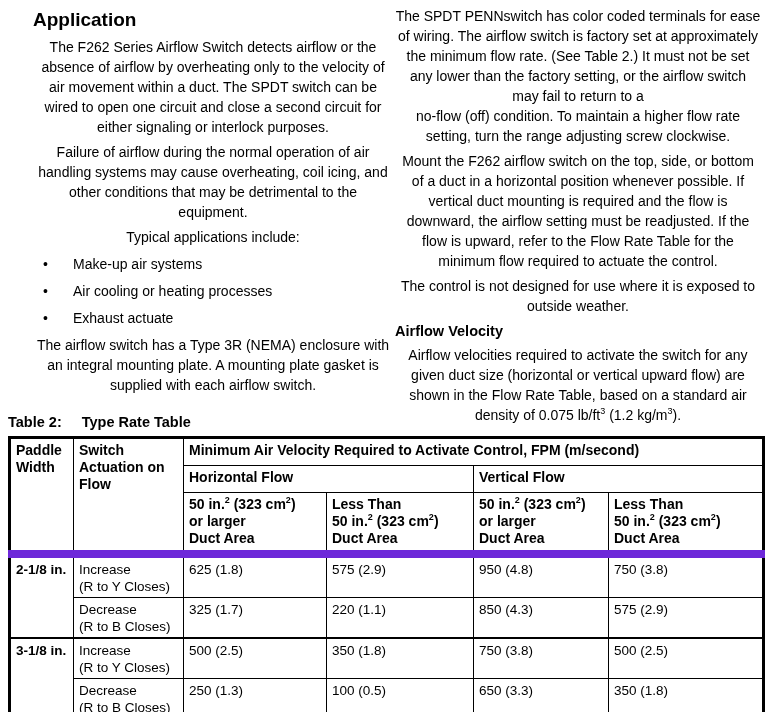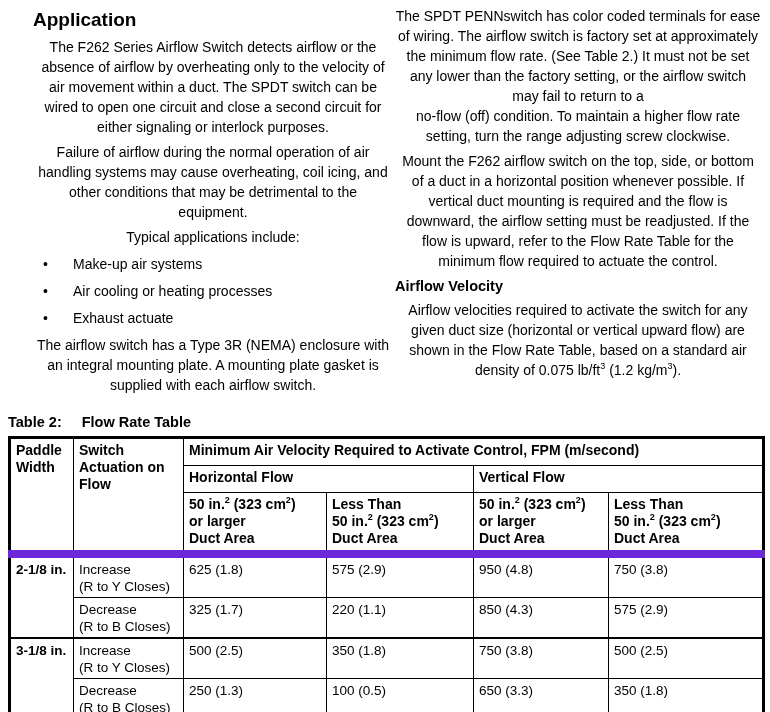--- a/index.html
+++ b/index.html
@@ -72,27 +72,28 @@
   <div class="bullet-row">
     <span class="bullet-glyph">•</span>
     <span>Exhaust actuate</span>
   </div>
   <p class="para after-bullets">The airflow switch has a Type 3R (NEMA) enclosure with an integral mounting plate. A mounting plate gasket is supplied with each airflow switch.</p>
 </div>
 
 <div class="col col-right">
   <p class="para"><span>The SPDT PENNswitch has color coded terminals for ease of wiring. The airflow switch is factory set at approximately the minimum flow rate. (See Table 2.) It must not be set any lower than the factory setting, or the airflow switch may fail to return to a</span><br><span>no-flow (off) condition. To maintain a higher flow rate setting, turn the range adjusting screw clockwise.</span></p>
   <p class="para">Mount the F262 airflow switch on the top, side, or bottom of a duct in a horizontal position whenever possible. If vertical duct mounting is required and the flow is downward, the airflow setting must be readjusted. If the flow is upward, refer to the Flow Rate Table for the minimum flow required to actuate the control.</p>
+  <p class="para">The control is not designed for use where it is exposed to outside weather.</p>
   <div class="h2">Airflow Velocity</div>
   <p class="para"><span>Airflow velocities required to activate the switch for any given duct size (horizontal or vertical upward flow) are shown in the Flow Rate Table, based on a standard air density of 0.075 lb/ft</span><sup class="body-sup">3</sup><span> (1.2 kg/m</span><sup class="body-sup">3</sup><span>).</span></p>
 </div>
 
 <div class="table-block">
   <div class="table-caption">
-    <span class="cap-label">Table 2:</span><span class="cap-title">Flow Rate Table</span>
+    <span class="cap-label">Table 2:</span><span class="cap-title">Type Rate Table</span>
   </div>
   <table class="flow">
     <colgroup>
       <col style="width:64px">
         <col style="width:110px">
         <col style="width:143px">
         <col style="width:147px">
         <col style="width:135px">
         <col style="width:155px">
     </colgroup>

